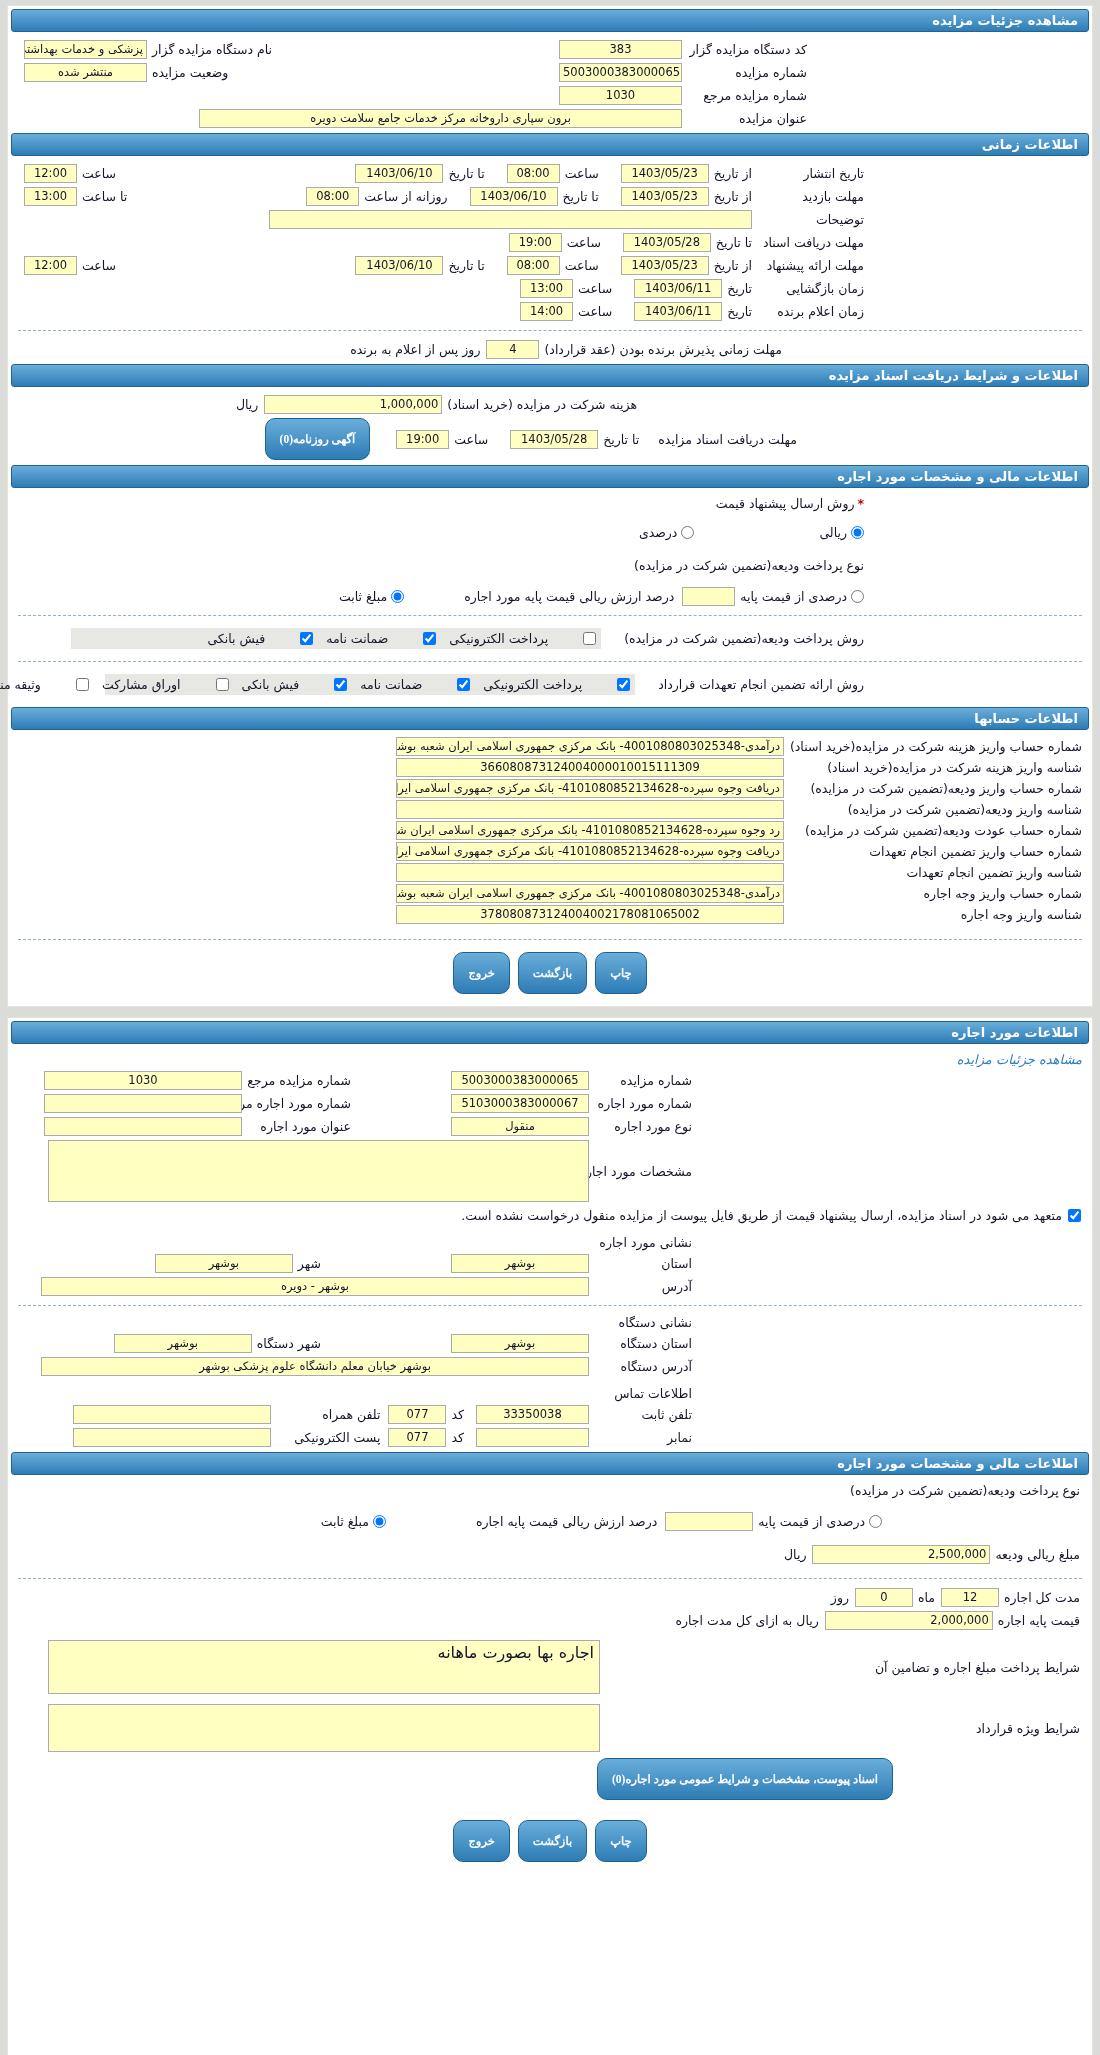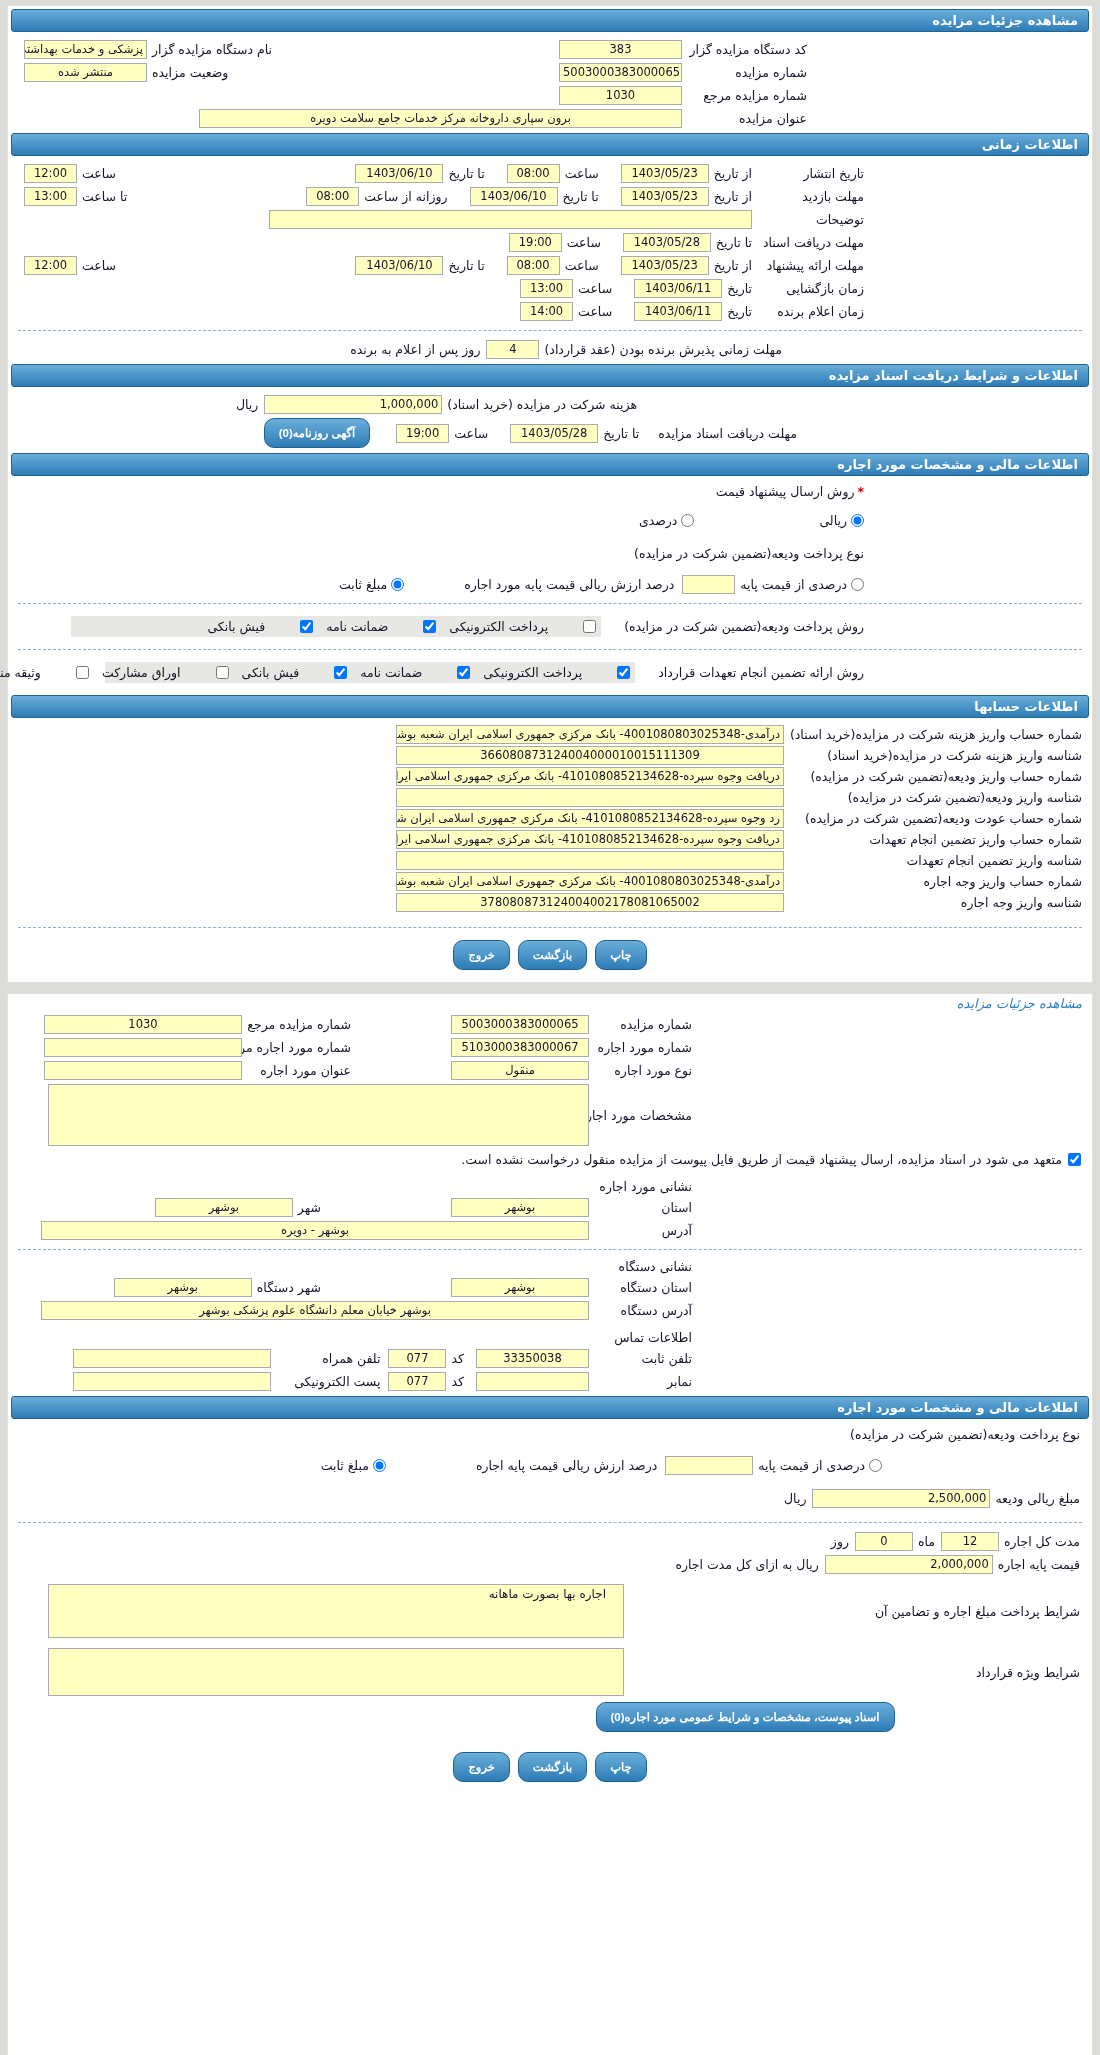--- a/index.html
+++ b/index.html
@@ -34,21 +34,21 @@
     box-sizing:content-box;
   }
   .ctr{text-align:center;}
   .ltr{direction:ltr;text-align:center;}
   .amt{direction:ltr;text-align:right;}
   .w45{width:45px}.w50{width:50px}.w80{width:80px}.w105{width:105px}
   .w115{width:115px}.w130{width:130px}.w160{width:160px}.w170{width:170px}
   .w190{width:190px}.w380{width:380px}.w475{width:475px}.w540{width:540px}
   .tarea{
     background:#ffffc2;border:1px solid #ababab;width:540px;height:56px;
-    font-size:12px;padding:2px 17px;overflow:hidden;
+    font-size:16px;padding:2px 5px;overflow:hidden;
   }
   .h48{height:48px}.h42{height:42px}
   .indA{padding-right:285px;padding-left:16px;}
   .indB{padding-right:228px;padding-left:16px;}
   .indC{padding-right:455px;}
   .indD{padding-right:295px;padding-left:16px;}
   .indE{padding-right:310px;}
   .ind2{padding-right:400px;padding-left:16px;}
   .flush2{padding-right:12px;}
   .dlabel{width:120px;flex-shrink:0;margin-left:5px;}
@@ -64,22 +64,22 @@
     display:flex;align-items:center;padding:0 5px;flex-shrink:0;
   }
   .cb{display:flex;align-items:center;margin-left:13px;white-space:nowrap;gap:31px;}
   .cb input, .rd input{margin:0 0 0 4px;}
   .rd{display:flex;align-items:center;white-space:nowrap;}
   input[type=checkbox],input[type=radio]{width:13px;height:13px;}
   .btn{
     background:linear-gradient(#6aaeda,#2d7cb6);
     border:1px solid #1f618d;border-radius:10px;
     color:#fff;font-size:11.5px;font-weight:bold;
-    padding:7px 14px;margin:0 4px;cursor:pointer;
-    font-family:Liberation Sans, sans-serif;
+    padding:13px 14px;margin:0 4px;cursor:pointer;
+    font-family:Liberation Serif, serif;
   }
   .btnrow{display:flex;justify-content:center;margin-top:12px;}
   .link{color:#2e7fc1;font-style:italic;font-size:13px;cursor:pointer;}
   .star{color:#cc0000;font-weight:bold;margin-left:3px;}
   .bold{font-weight:bold;}
   .mt6{margin-top:6px;}.mt10{margin-top:10px;}.mt14{margin-top:14px;}
   .notice{display:flex;align-items:center;justify-content:flex-start;padding:2px 8px;font-size:12.5px;}
   .notice input{margin-left:6px;}
   .attachrow{display:flex;justify-content:center;padding-left:390px;margin-top:4px;}
   .topalign{align-items:center;}
@@ -387,20 +387,21 @@
 
     <div class="btnrow">
       <button class="btn">چاپ</button>
       <button class="btn">بازگشت</button>
       <button class="btn">خروج</button>
     </div>
   </div>
 
   <div class="panel panel2">
 
+    <div class="hdr">اطلاعات مورد اجاره</div>
 
     <div class="row">
       <span class="link">مشاهده جزئیات مزایده</span>
     </div>
 
     <div class="row ind2">
       <span class="lbl ilabel">شماره مزایده</span>
       <div class="inp ltr w130">5003000383000065</div>
       <span class="lbl ilabel2 mr100">شماره مزایده مرجع</span>
       <div class="inp ltr w190">1030</div>

